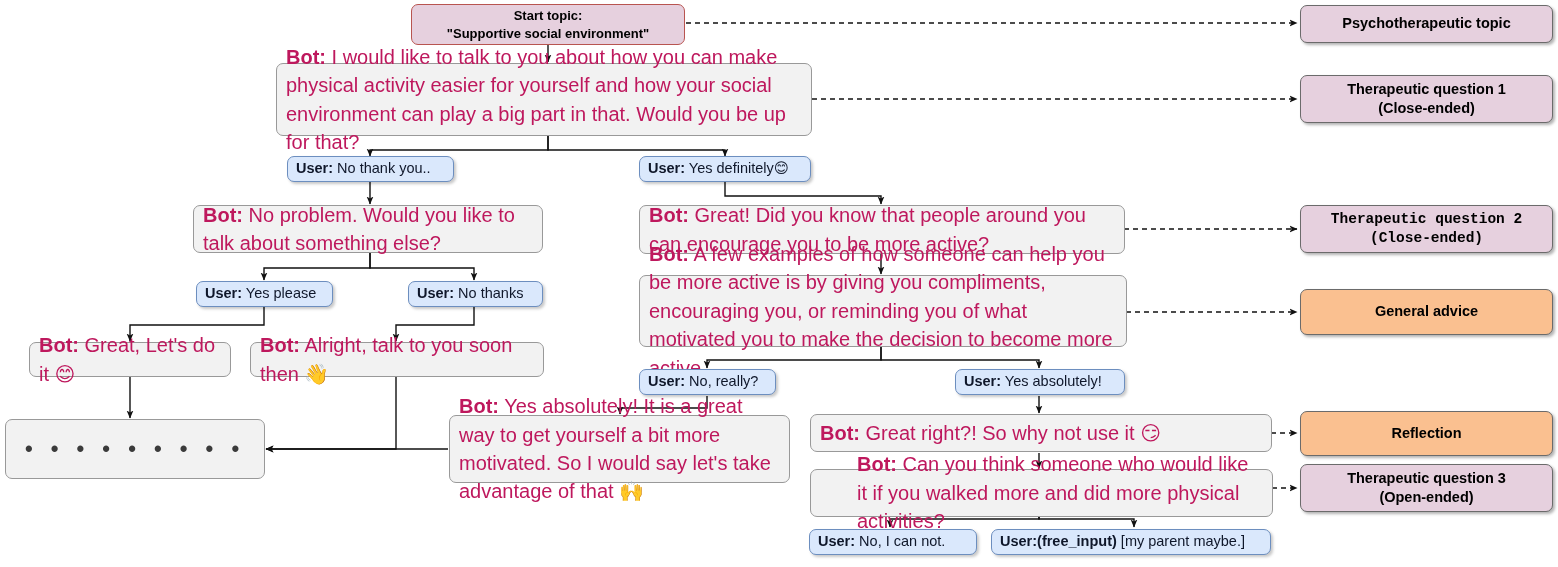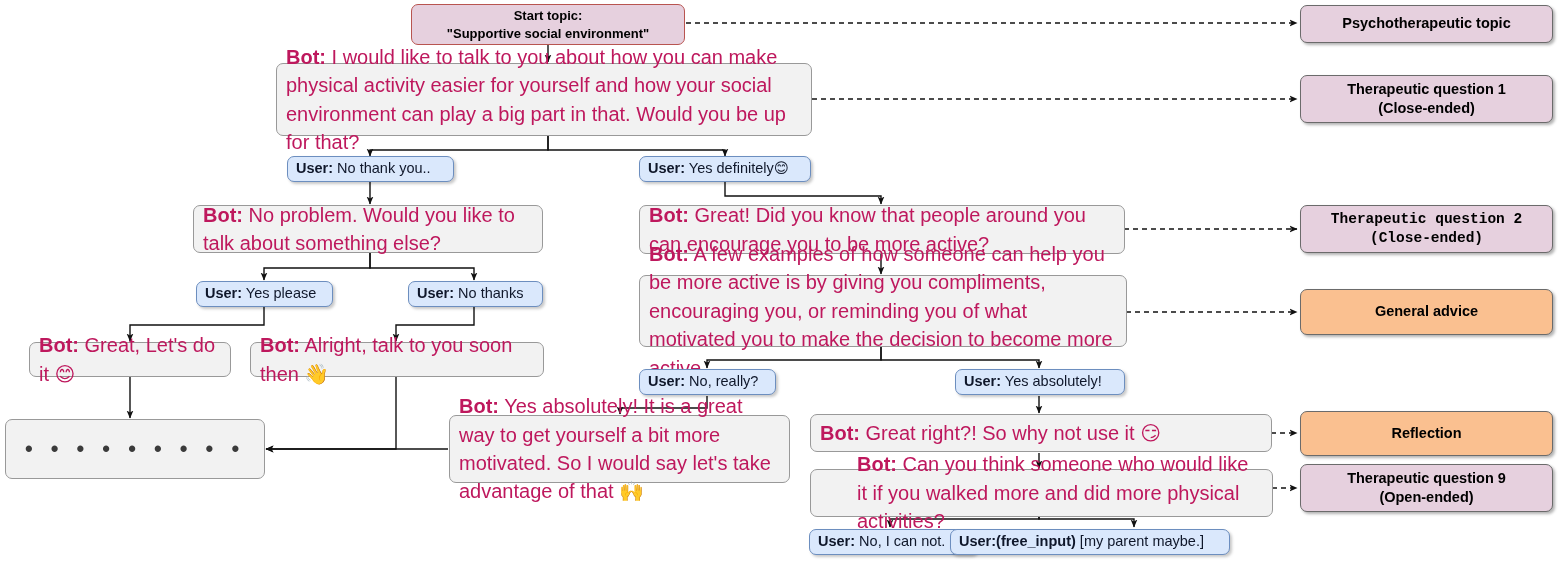--- a/index.html
+++ b/index.html
@@ -164,21 +164,21 @@
   </div>
 
   <div class="node bot" style="left:810px;top:469px;width:463px;height:48px;padding-left:46px;">
     <span class="txt"><b class="spk">Bot:</b><span> Can you think someone who would like it if you walked more and did more physical activities?</span></span>
   </div>
 
   <div class="node user" style="left:809px;top:529px;width:168px;height:26px;">
     <span class="txt"><b class="spk">User:</b><span> No, I can not.</span></span>
   </div>
 
-  <div class="node user" style="left:950px;top:529px;width:280px;height:26px;">
+  <div class="node user" style="left:991px;top:529px;width:280px;height:26px;">
     <span class="txt"><b class="spk">User:(free_input)</b><span> [my parent maybe.]</span></span>
   </div>
 
   <div class="node ann pink" style="left:1300px;top:5px;width:253px;height:38px;">
     <span class="txt">
       <span>Psychotherapeutic topic</span>
     </span>
   </div>
 
   <div class="node ann pink" style="left:1300px;top:75px;width:253px;height:48px;">
@@ -202,18 +202,18 @@
   </div>
 
   <div class="node ann orange" style="left:1300px;top:411px;width:253px;height:45px;">
     <span class="txt">
       <span>Reflection</span>
     </span>
   </div>
 
   <div class="node ann pink" style="left:1300px;top:464px;width:253px;height:48px;">
     <span class="txt">
-      <span>Therapeutic question 9</span><br>
+      <span>Therapeutic question 3</span><br>
       <span>(Open-ended)</span>
     </span>
   </div>
 
 </div>
 
 </body></html>

